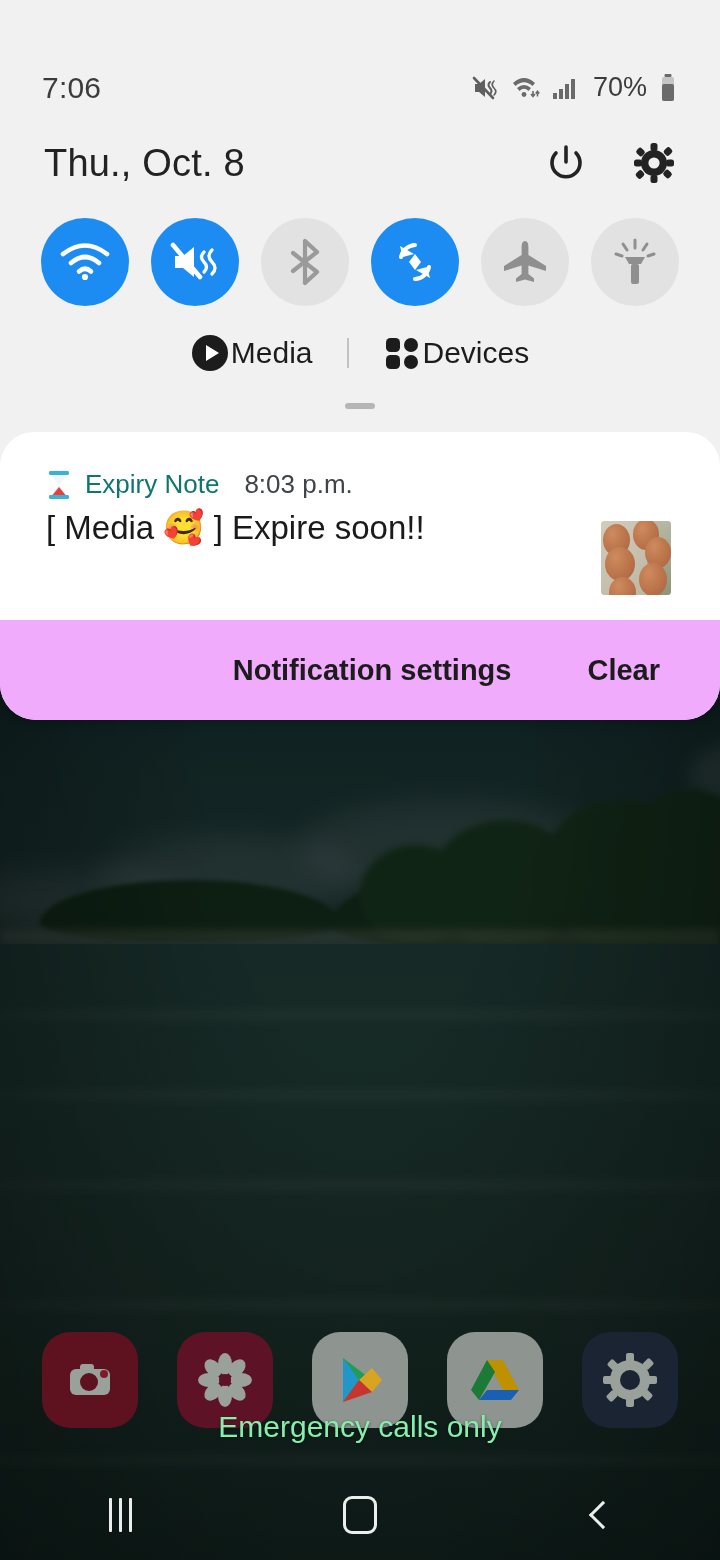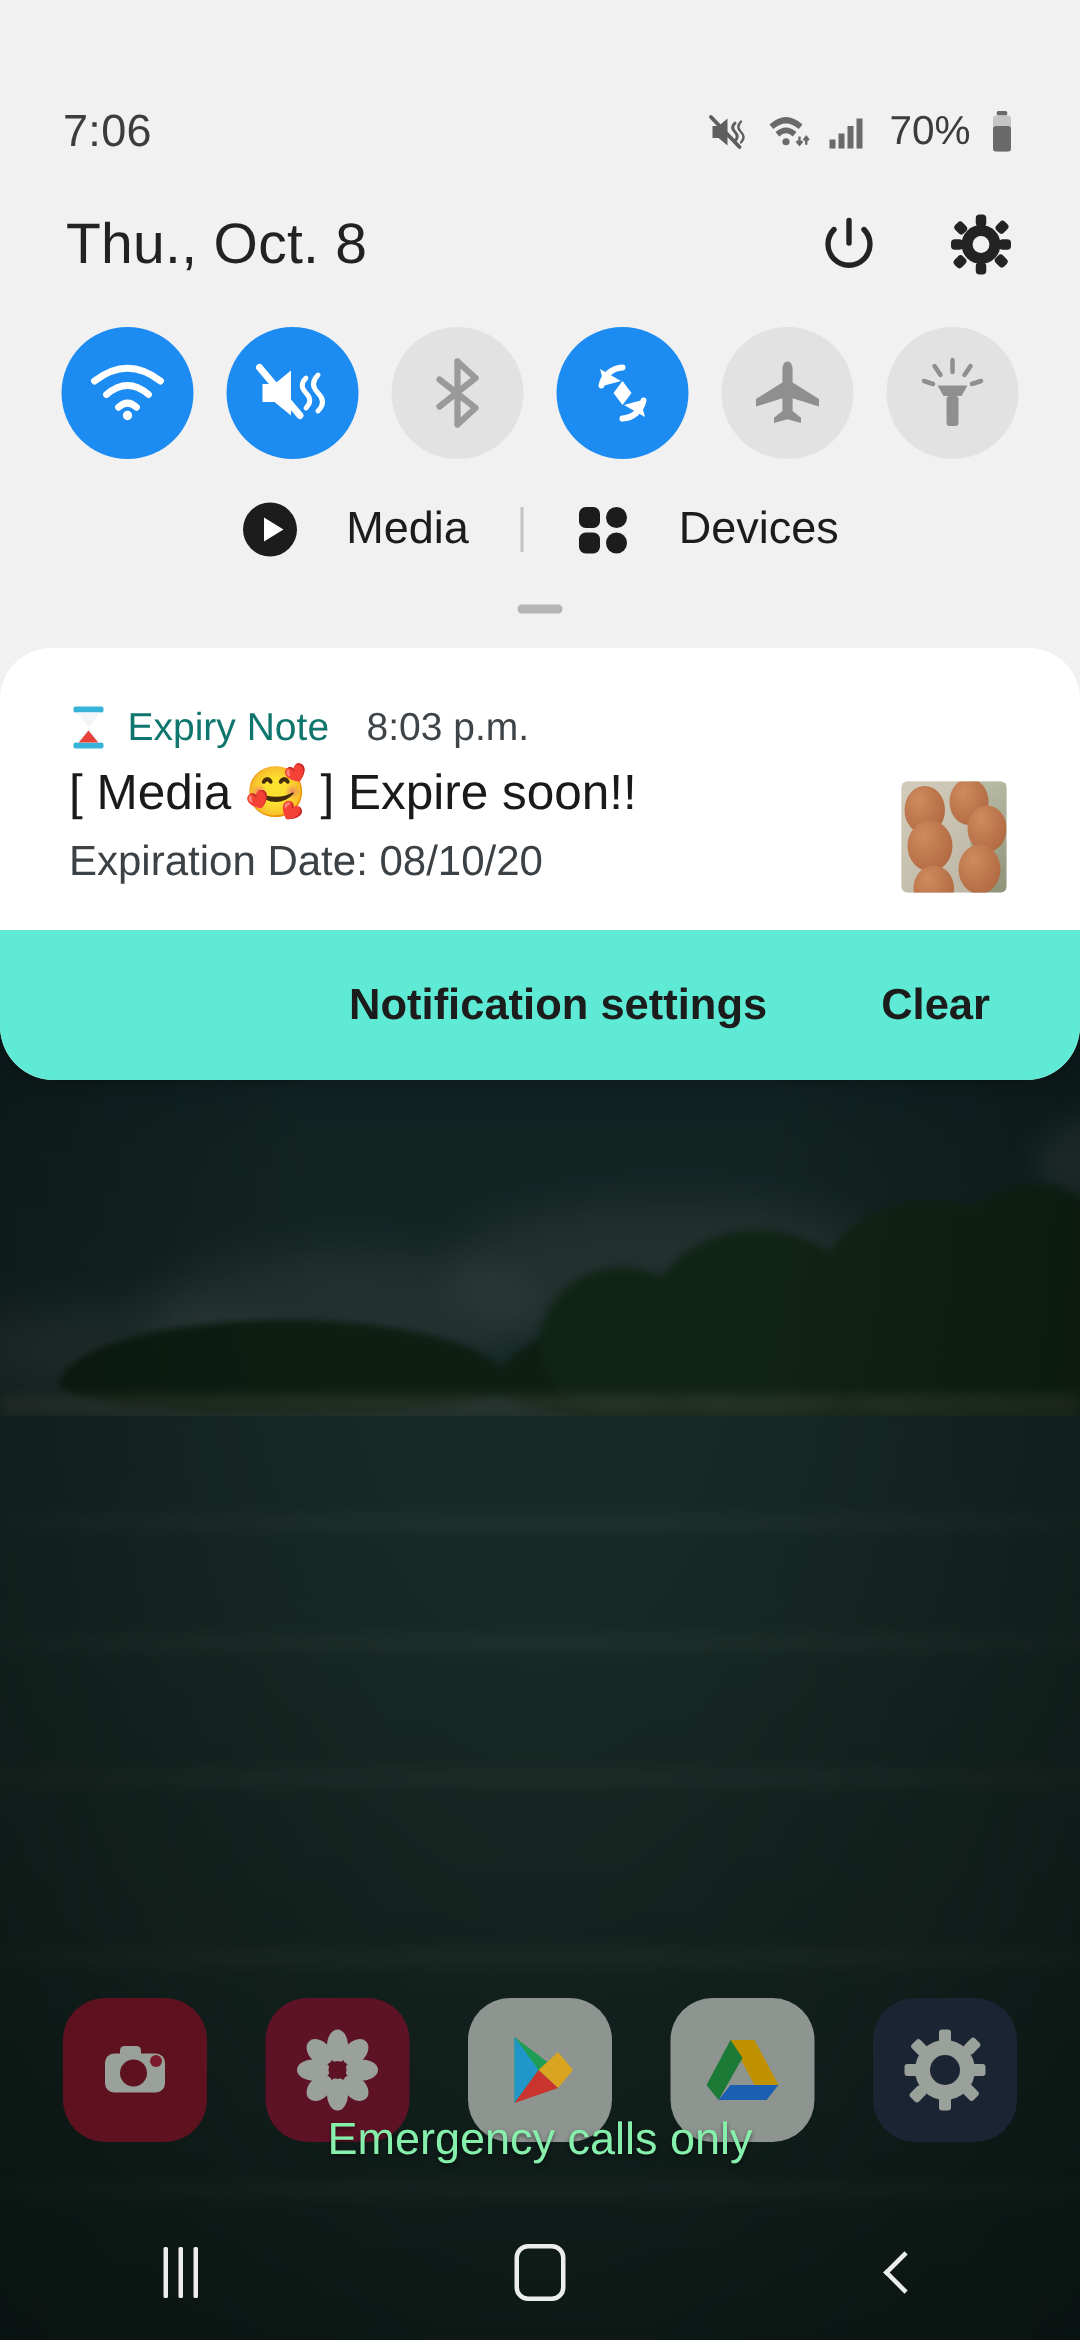--- a/index.html
+++ b/index.html
@@ -84,21 +84,21 @@
     flex:0 0 auto;
   }
   .tgl.on { background:#1d8cf2; }
   .tgl.off { background:#e2e2e2; }
 
   
   #mdrow {
     position:absolute; left:0; top:328px; width:720px; height:50px;
     display:flex; align-items:center; justify-content:center; gap:0;
   }
-  .md-btn { display:flex; align-items:center; gap:32px; }
+  .md-btn { display:flex; align-items:center; gap:2px; }
   .md-label { font-size:30px; color:#1c1c1c; }
   #md-sep { width:2px; height:30px; background:#c3c3c3; margin:0 34px; }
 
   
   #draghandle {
     position:absolute; left:345px; top:403px; width:30px; height:6px;
     border-radius:3px; background:#b5b5b5;
   }
 
   
@@ -125,21 +125,21 @@
   #notif-thumb {
     position:absolute; left:601px; top:521px; width:70px; height:74px;
     border-radius:4px; overflow:hidden; background:#c9c2b4;
   }
   .egg { position:absolute; border-radius:50%; background:radial-gradient(ellipse at 35% 30%, #cf8a5e, #a9613a); }
   .carton { position:absolute; background:#cdc6b6; }
 
   
   #notif-actions {
     position:absolute; left:0; top:620px; width:720px; height:100px;
-    background:#5eead4;
+    background:#f0abfc;
     display:flex; align-items:center; justify-content:flex-end;
     padding-right:60px; gap:76px;
   }
   .nact { font-size:29px; font-weight:bold; color:#1c1c1c; }
 
   
   #dock {
     position:absolute; left:0; top:1330px; width:720px; height:100px;
     display:flex; align-items:center; justify-content:space-between;
     padding:0 42px;
@@ -423,21 +423,20 @@
           <rect x="3" y="1" width="20" height="4" rx="1.4" fill="#37b3d9"></rect>
           <rect x="3" y="25" width="20" height="4" rx="1.4" fill="#37b3d9"></rect>
           <path d="M5 5 h16 L13 15 Z" fill="#f3f6f8"></path>
           <path d="M5 25 h16 L13 15 Z" fill="#f3f6f8"></path>
           <path d="M6.5 25 h13 L13 17 Z" fill="#e8413c"></path>
         </svg>
         <span id="notif-appname">Expiry Note</span>
         <span id="notif-time">8:03 p.m.</span>
       </div>
       <div id="notif-title">[ Media 🥰 ] Expire soon!!</div>
-      <div id="notif-body">Expiration Date: 08/10/20</div>
     </div>
 
     <div id="notif-thumb">
       <div class="carton" style="left:0;top:0;width:70px;height:74px;background:linear-gradient(135deg,#d2ccbc,#b9b2a0);"></div>
       <div class="carton" style="left:46px;top:0;width:24px;height:74px;background:linear-gradient(160deg,#b9bca6,#8d9478);"></div>
       <div class="egg" style="left:2px;top:3px;width:27px;height:32px;"></div>
       <div class="egg" style="left:32px;top:-2px;width:26px;height:31px;"></div>
       <div class="egg" style="left:44px;top:16px;width:26px;height:31px;"></div>
       <div class="egg" style="left:4px;top:26px;width:30px;height:34px;"></div>
       <div class="egg" style="left:38px;top:42px;width:28px;height:33px;"></div>

